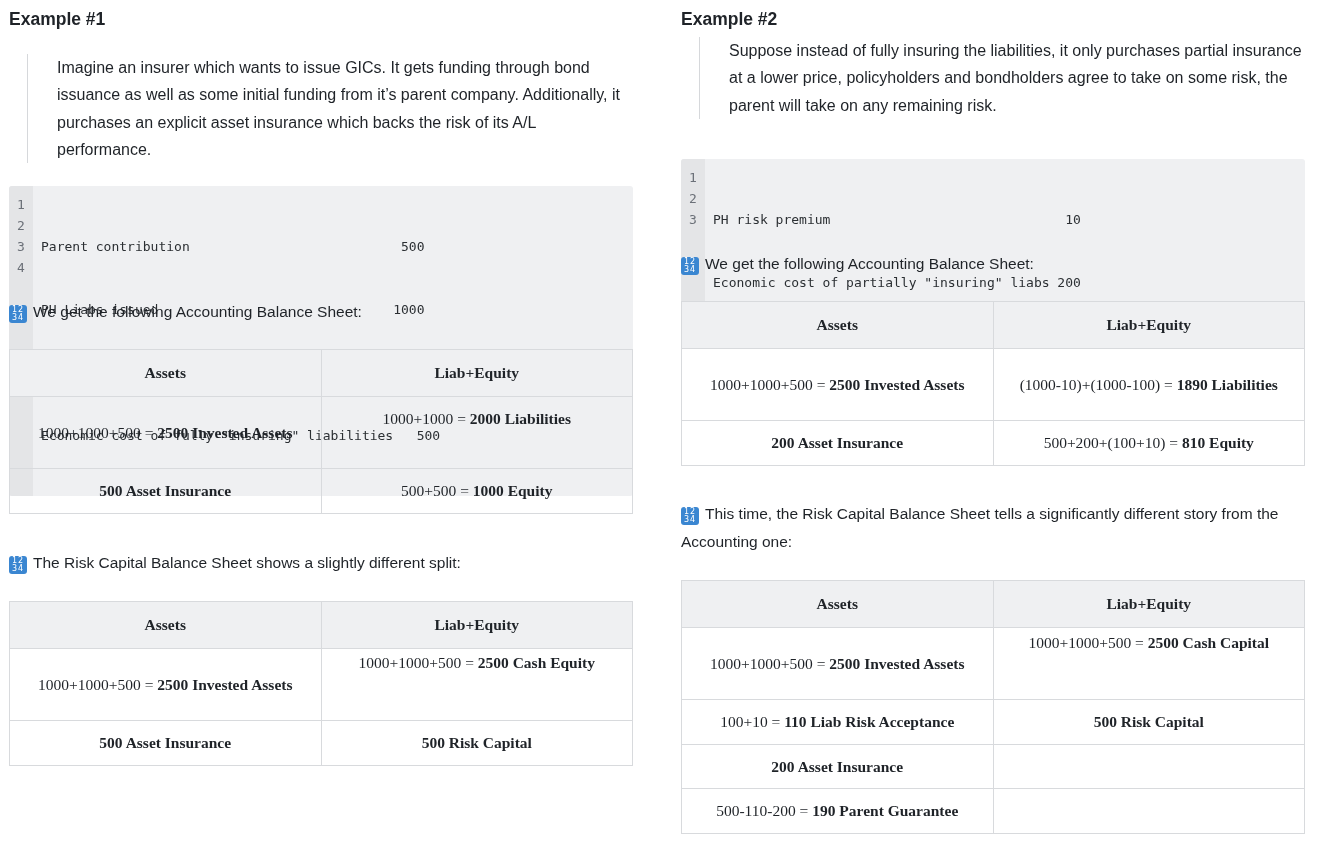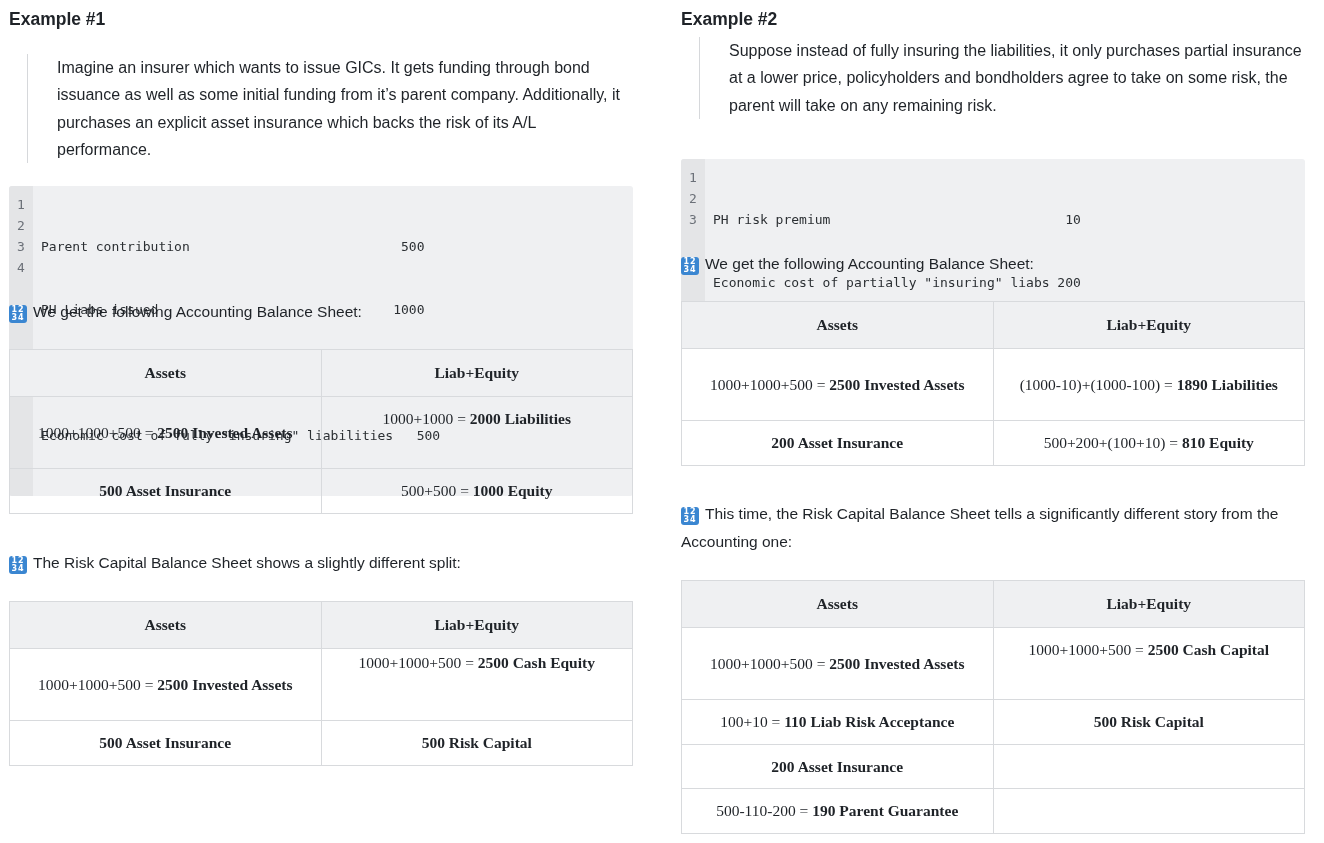--- a/index.html
+++ b/index.html
@@ -12,21 +12,21 @@
 
   h3 { font-size: 17.5px; font-weight: bold; color: #1f2328; position: absolute; top: 9px; left: 0; line-height: 20px; }
 
   .quote { position: absolute; left: 18px; border-left: 1.5px solid #d6d8db; padding-left: 29px; color: #1f2328; font-size: 16px; line-height: 27.3px; }
 
   .code { position: absolute; left: 0; width: 624px; background: #eff0f2; border-radius: 3px; font-family: "DejaVu Sans Mono", "Liberation Mono", monospace; font-size: 13px; line-height: 21px; display: flex; }
   .code .gutter { width: 24px; background: #e4e5e7; color: #6b7078; text-align: center; padding: 8px 0; border-radius: 3px 0 0 3px; }
   .code .lines { padding: 8px 0 8px 8px; color: #2b2f33; white-space: pre; }
 
   .para { position: absolute; left: 0; font-size: 15.5px; line-height: 28px; color: #1f2328; width: 624px; }
-  .badge { display: inline-block; width: 18px; height: 18px; background: #3a86d1; border-radius: 3px; color: #fff; font-size: 8px; line-height: 8.5px; font-weight: bold; text-align: center; vertical-align: -3px; margin-right: 6px; padding-top: 1px; font-family: "DejaVu Sans", sans-serif; letter-spacing: 1px; }
+  .badge { display: inline-block; width: 18px; height: 18px; background: #3a86d1; border-radius: 3px; color: #fff; font-size: 8px; line-height: 8.5px; font-weight: normal; text-align: center; vertical-align: -3px; margin-right: 6px; padding-top: 1px; font-family: "DejaVu Sans", sans-serif; letter-spacing: 1px; }
 
   table { position: absolute; left: 0; width: 624px; border-collapse: collapse; table-layout: fixed; font-size: 15.5px; font-family: Liberation Serif, serif; }
   th, td { border: 1px solid #d8dadd; text-align: center; vertical-align: middle; padding: 0 12px; line-height: 27.5px; }
   th { background: #eff0f2; font-weight: bold; height: 47px; }
   td { height: 44px; padding-top: 8px; padding-bottom: 8px; }
   td b { font-weight: bold; }
 </style>
 </head>
 <body>
 
@@ -146,21 +146,21 @@
     <table style="top:580px;">
       <thead>
         <tr>
           <th>Assets</th>
           <th>Liab+Equity</th>
         </tr>
       </thead>
       <tbody>
         <tr>
           <td style="height:72px;"><span>1000+1000+500 = </span><b>2500 Invested Assets</b></td>
-          <td style="height:72px; vertical-align:top; padding-top:8px;text-align:center;"><span>1000+1000+500 = </span><b>2500 Cash Capital</b></td>
+          <td style="height:72px; vertical-align:top; padding-top:1px;text-align:center;"><span>1000+1000+500 = </span><b>2500 Cash Capital</b></td>
         </tr>
         <tr>
           <td><span>100+10 = </span><b>110 Liab Risk Acceptance</b></td>
           <td><span></span><b>500 Risk Capital</b></td>
         </tr>
         <tr>
           <td><span></span><b>200 Asset Insurance</b></td>
           <td><span></span><b></b></td>
         </tr>
         <tr>

